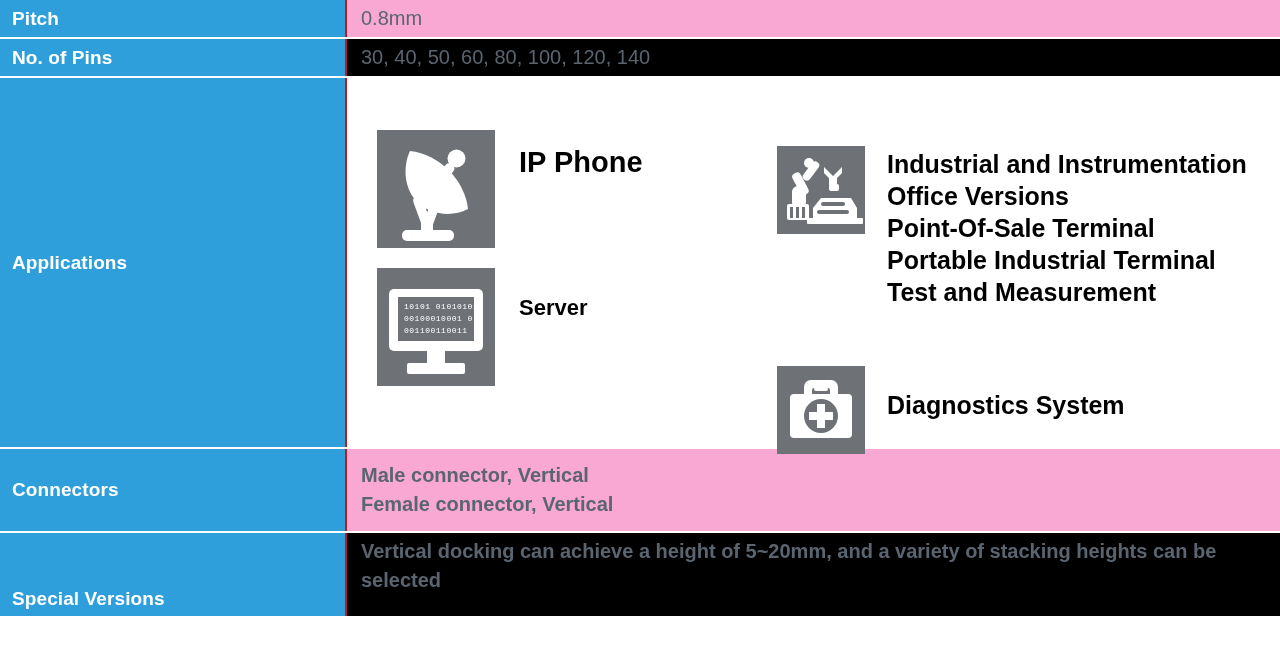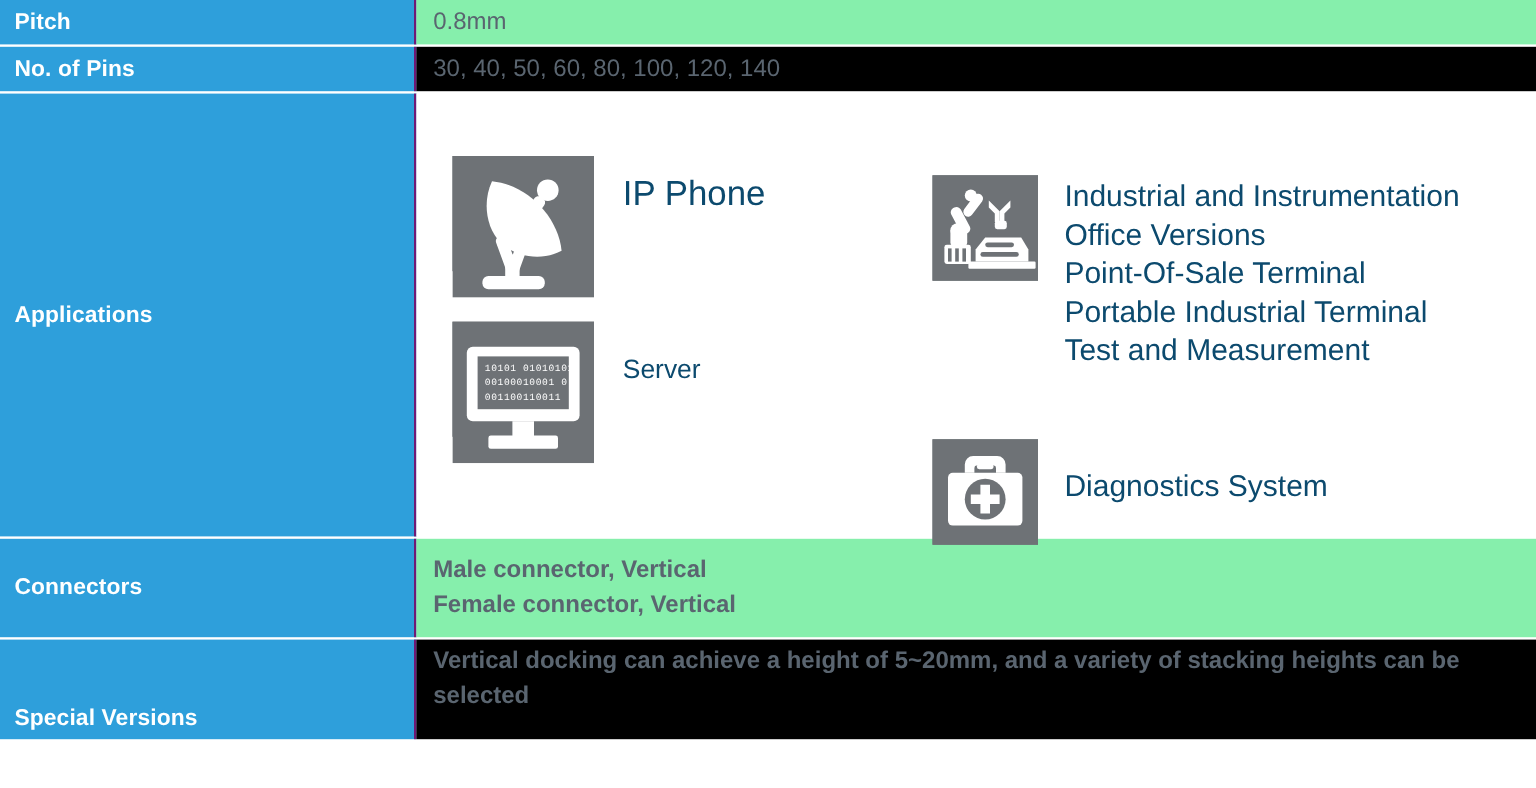--- a/index.html
+++ b/index.html
@@ -34,34 +34,34 @@
     min-width: 347px;
     background: #2e9fdb;
     color: #ffffff;
     font-weight: bold;
     font-size: 19px;
     letter-spacing: 0.1px;
     box-sizing: border-box;
     padding: 0 0 0 12px;
     display: flex;
     align-items: center;
-    border-right: 2px solid #701a75;
+    border-right: 2px solid #b91c1c;
   }
 
   .value-cell {
     flex: 1;
     box-sizing: border-box;
     padding: 0 0 0 14px;
     display: flex;
     align-items: center;
     color: #5a6570;
     font-size: 20px;
   }
 
-  .bg-gray { background: #86efac; }
+  .bg-gray { background: #f9a8d4; }
   .bg-white { background: #000000; }
 
   
   .row-pitch   { height: 39px; }
   .row-pins    { height: 39px; }
   .row-term    { height: 39px; }
   .row-apps    { height: 371px; }
   .row-conn    { height: 84px; }
   .row-special { height: 83px; border-bottom: none; }
 
@@ -119,22 +119,22 @@
     flex: 0 0 118px;
     display: block;
   }
   .app-icon.sm {
     width: 88px;
     height: 88px;
     flex: 0 0 88px;
   }
   .app-text {
     margin-left: 24px;
-    color: #0c4a6e;
-    font-weight: normal;
+    color: #000000;
+    font-weight: bold;
     font-size: 29px;
     line-height: 1.25;
     padding-top: 14px;
   }
   .app-text.multi {
     font-size: 25px;
     line-height: 1.28;
     padding-top: 2px;
     margin-left: 22px;
   }

